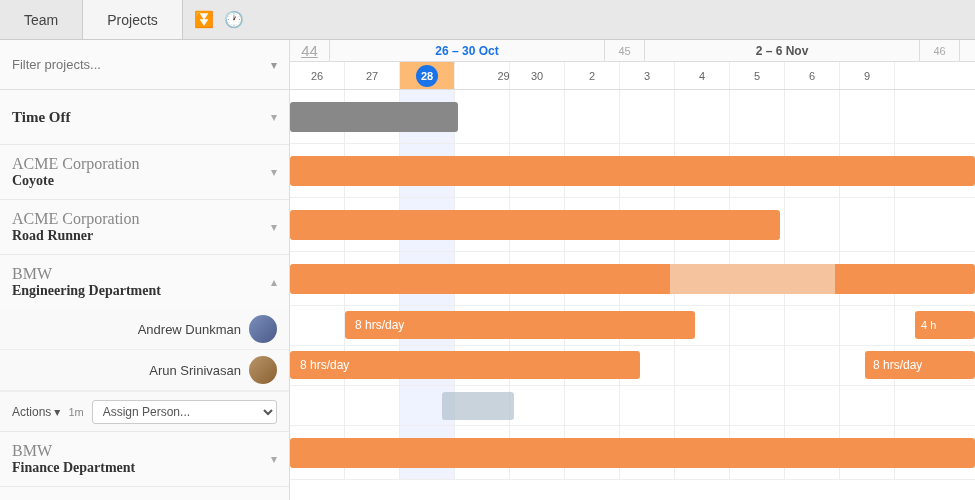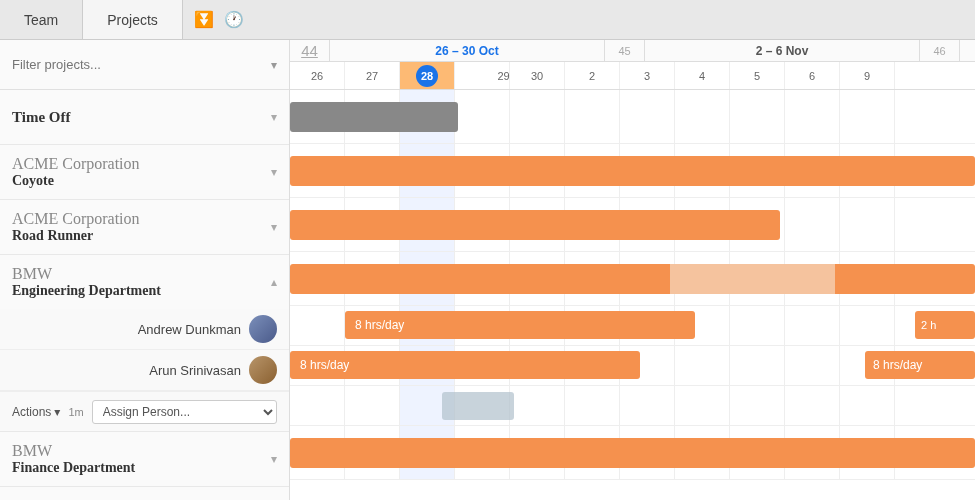--- a/index.html
+++ b/index.html
@@ -286,21 +286,21 @@
           <div style="width:55px;height:100%;border-right:1px solid #eee;flex-shrink:0;"></div>
           <div style="width:55px;height:100%;border-right:1px solid #eee;flex-shrink:0;"></div>
           <div style="width:55px;height:100%;border-right:1px solid #eee;flex-shrink:0;"></div>
           <div style="flex:1;"></div>
 
           <div style="position:absolute;top:5px;left:55px;width:350px;height:28px;background:#f5914e;border-radius:3px;display:flex;align-items:center;padding-left:10px;">
             <span style="color:white;font-size:12px;font-weight:500;">8 hrs/day</span>
           </div>
 
           <div style="position:absolute;top:5px;right:0;width:60px;height:28px;background:#f5914e;border-radius:3px;display:flex;align-items:center;padding-left:6px;">
-            <span style="color:white;font-size:11px;">2 h</span>
+            <span style="color:white;font-size:11px;">4 h</span>
           </div>
         </div>
 
         <div style="height:40px;border-bottom:1px solid #eee;position:relative;display:flex;">
           <div style="width:55px;height:100%;border-right:1px solid #eee;flex-shrink:0;"></div>
           <div style="width:55px;height:100%;border-right:1px solid #eee;flex-shrink:0;"></div>
           <div style="width:55px;height:100%;border-right:1px solid #eee;flex-shrink:0;background:#eef3ff;"></div>
           <div style="width:55px;height:100%;border-right:1px solid #eee;flex-shrink:0;"></div>
           <div style="width:55px;height:100%;border-right:1px solid #eee;flex-shrink:0;"></div>
           <div style="width:55px;height:100%;border-right:1px solid #eee;flex-shrink:0;"></div>

